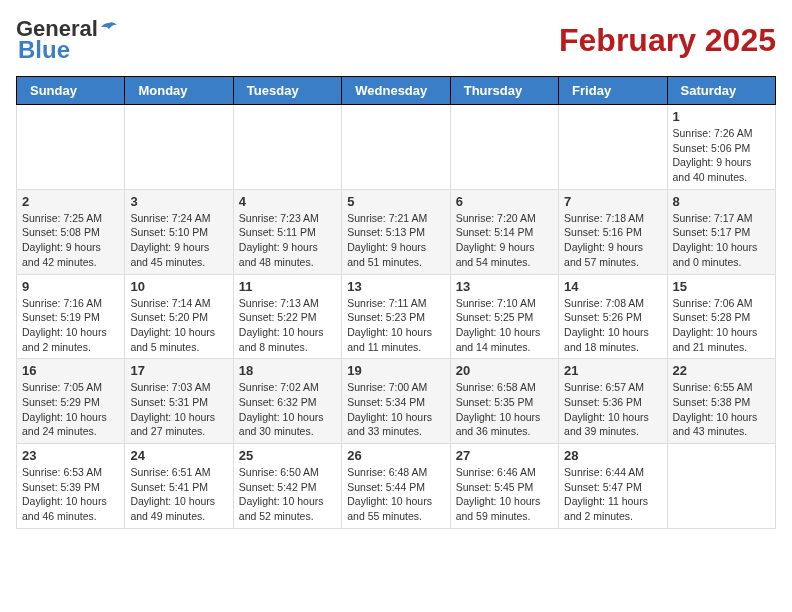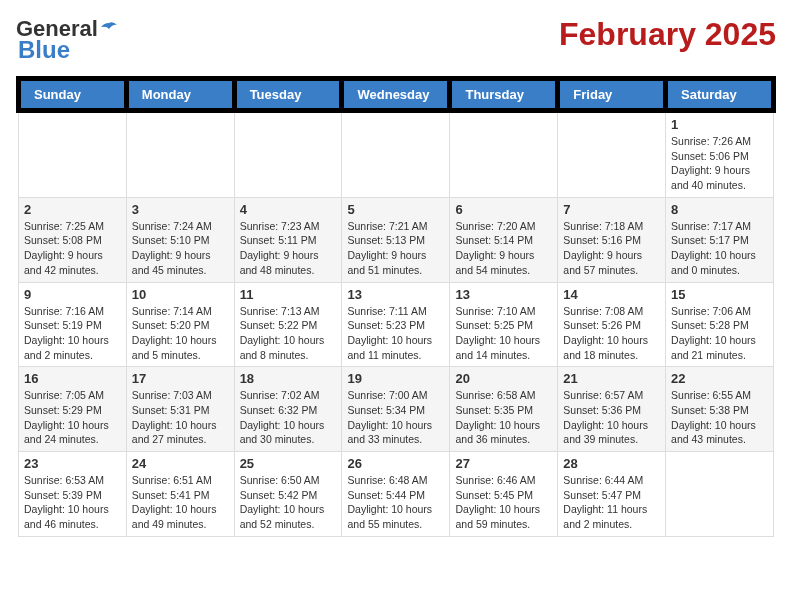--- a/index.html
+++ b/index.html
@@ -6,21 +6,21 @@
     body {
       font-family: Arial, sans-serif;
       background: #fff;
       width: 792px;
       min-height: 612px;
       padding: 16px;
     }
     .header {
       display: flex;
       justify-content: space-between;
-      align-items: flex-start;
+      align-items: center;
       margin-bottom: 12px;
     }
     .logo {
       display: flex;
       flex-direction: column;
       align-items: flex-start;
     }
     .title-block {
       text-align: right;
     }
@@ -38,21 +38,21 @@
       border-collapse: collapse;
       border: 1px solid #ccc;
     }
     .calendar th {
       background-color: #3a7ec8;
       color: #fff;
       font-size: 13px;
       font-weight: bold;
       padding: 6px 13px;
       text-align: left;
-      border: 5px solid #000000;
+      border: 1px solid #000000;
     }
     .calendar td {
       vertical-align: top;
       border: 1px solid #ddd;
       padding: 4px 5px;
       width: 108px;
       min-height: 80px;
       height: 80px;
       background: #fff;
       font-size: 11px;

